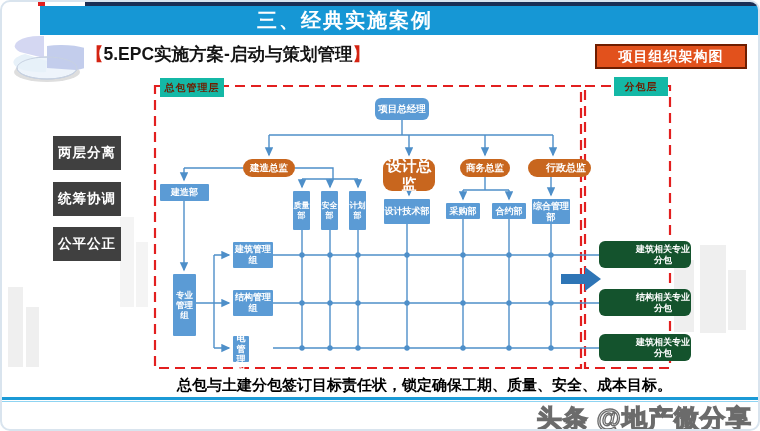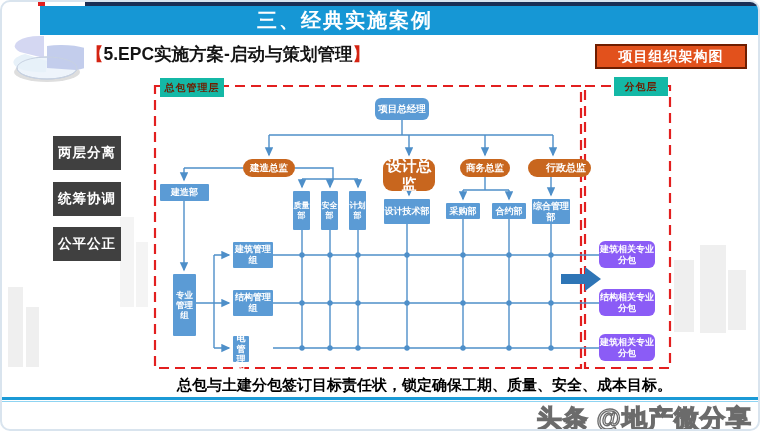--- a/index.html
+++ b/index.html
@@ -24,21 +24,21 @@
   .side-label{left:51px;width:68px;height:34px;background:#404040;color:#fff;font-size:13.5px;
     font-weight:bold;display:flex;align-items:center;justify-content:center;letter-spacing:1px;z-index:3;}
   
   .bldg{background:#efefef;z-index:0;}
   .bldg2{background:#f4f4f4;z-index:0;}
   
   .node{position:absolute;display:flex;align-items:center;justify-content:center;text-align:center;
     color:#fff;font-weight:bold;line-height:1.2;border-radius:1px;z-index:2;word-break:break-all;}
   .blue{background:#5b9bd5;}
   .orange{background:#c8661e;border-radius:9px;}
-  .green{background:#8b5cf6;border-radius:6px;}
+  .green{background:#14532d;border-radius:6px;padding-left:36px;}
   .layer-label{position:absolute;display:flex;align-items:center;justify-content:center;
     background:#14b8a6;color:#6e1d00;font-size:10px;font-weight:bold;z-index:3;letter-spacing:1px;}
   #linework{position:absolute;left:0;top:0;z-index:1;}
   
   .statement{left:0;top:374px;width:760px;box-sizing:border-box;padding-left:90px;padding-right:5px;
     text-align:center;font-size:15px;font-weight:bold;color:#000;white-space:nowrap;}
   .rule1{left:0;top:395px;width:760px;height:3px;background:#1b9ad6;}
   .rule2{left:0;top:399px;width:760px;height:1px;background:#8fd4f2;}
   .watermark{right:6px;top:400px;font-size:25px;font-weight:bold;color:#fdfdfd;
     -webkit-text-stroke:1.3px #6b6b6b;letter-spacing:1px;z-index:4;}

